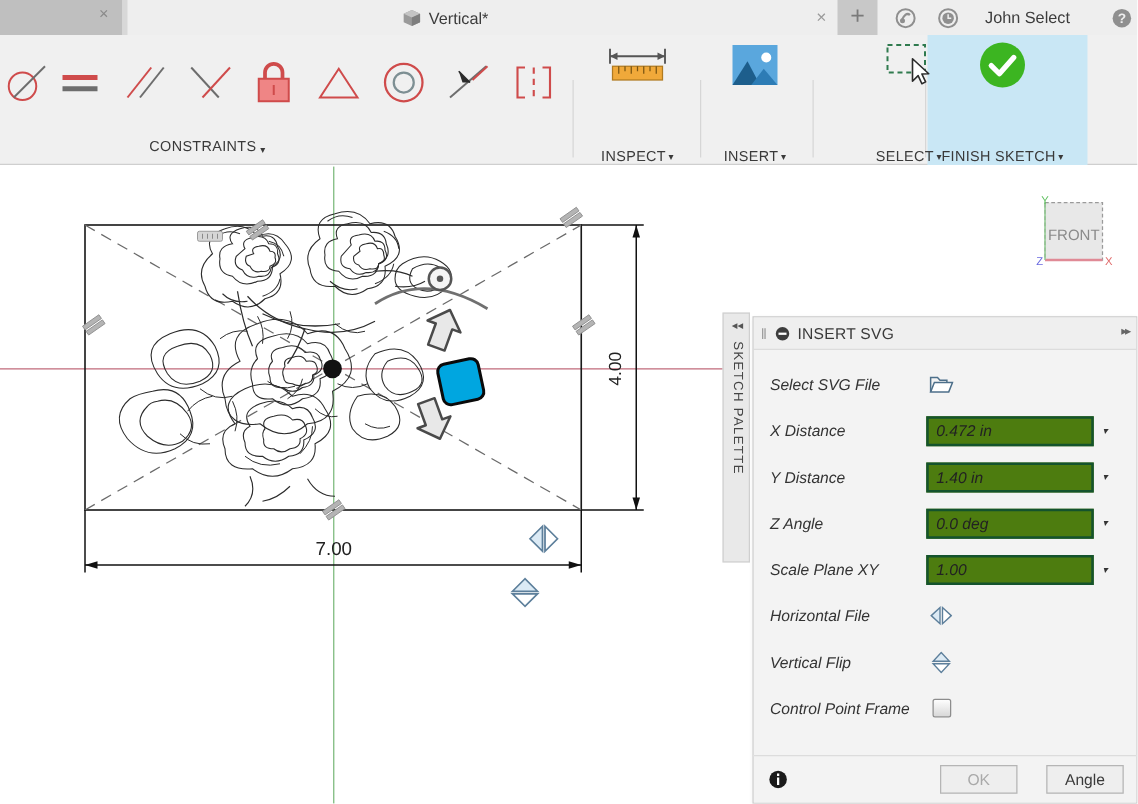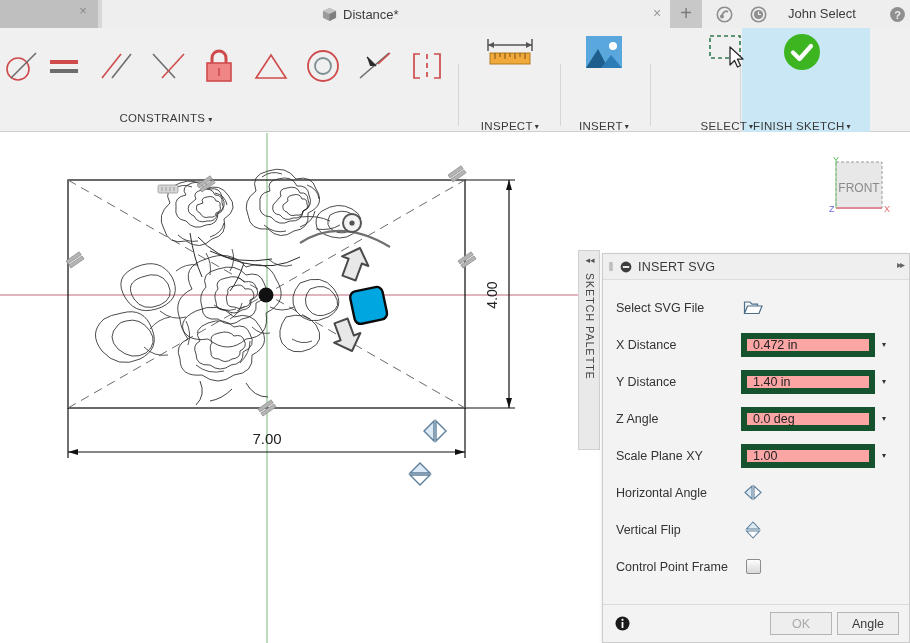--- a/index.html
+++ b/index.html
@@ -135,28 +135,28 @@
   .dlg-collapse { width: 16px; height: 16px; margin-left: 2px; cursor: pointer;
     display:flex; align-items:center; justify-content:center; }
   .dlg-title { font-size: 12.5px; color: #3a3a3a; margin-left: 4px;
     letter-spacing: .2px; }
   .dlg-expand { position: absolute; right: 6px; top: 5px; font-size: 10px;
     color: #666; letter-spacing: -2px; cursor: pointer; }
 
   .dlg-body { position: relative; height: 325px; background: #f3f3f3; }
   .row {
     position: absolute; left: 0; width: 308px; height: 37px;
-    display: flex; align-items: center;
+    display: flex; align-items: center; font-style: italic;
   }
   .row .rlabel {
     width: 138px; padding-left: 13px; font-size: 12.5px; color: #333;
   }
   .row .field {
-    width: 134px; height: 24px; background: #fca5a5;
-    border: 6px solid #14532d;
+    width: 134px; height: 24px; background: #4d7c0f;
+    border: 2px solid #14532d;
     font-size: 12.5px; color: #222;
     display: flex; align-items: center; padding-left: 6px;
   }
   .row .ddown {
     width: 18px; height: 24px; display: flex;
     align-items: center; justify-content: center;
     font-size: 8px; color: #333; cursor: pointer;
   }
   .row .iconbtn { width: 24px; height: 22px; display:flex;
     align-items:center; justify-content:center; cursor: pointer; }
@@ -164,21 +164,21 @@
     width: 15px; height: 15px; border: 1px solid #8d8d8d; border-radius: 2px;
     background: linear-gradient(#fdfdfd,#d8d8d8); cursor: pointer;
   }
 
   .dlg-foot {
     position: absolute; left: 0; bottom: 0; width: 100%; height: 38px;
     border-top: 1px solid #dcdcdc; background: #f3f3f3;
     display: flex; align-items: center;
   }
   .info-ico { margin-left: 12px; cursor: pointer; display:flex; }
-  .foot-btns { margin-left: auto; margin-right: 10px; display: flex; gap: 5px; }
+  .foot-btns { margin-left: auto; margin-right: 10px; display: flex; gap: 23px; }
   .btn {
     width: 62px; height: 23px; border: 1px solid #b5b5b5;
     background: #eeeeee; font-size: 12.5px; color: #3a3a3a;
     display: flex; align-items: center; justify-content: center;
     cursor: pointer;
   }
   .btn.disabled { color: #a9a9a9; }
 
   
   .viewcube { position: absolute; left: 824px; top: 152px; width: 70px; height: 70px; }
@@ -195,21 +195,21 @@
     <div class="tab-sep"></div>
 
     <div class="doc-title">
       <span>
         <svg class="cube-ico" viewBox="0 0 16 16">
           <polygon points="8,1 15,4.2 15,11.5 8,14.8 1,11.5 1,4.2" fill="#9a9a9a"></polygon>
           <polygon points="8,1 15,4.2 8,7.4 1,4.2" fill="#c4c4c4"></polygon>
           <polygon points="8,7.4 15,4.2 15,11.5 8,14.8" fill="#7e7e7e"></polygon>
         </svg>
       </span>
-      <span>Distance*</span>
+      <span>Vertical*</span>
     </div>
 
     <div class="tab-close-x">×</div>
 
     <div class="new-tab">
       <span>+</span>
     </div>
 
     <div class="tb-ico" style="left:710px">
       <svg width="17" height="17" viewBox="0 0 17 17">
@@ -621,21 +621,21 @@
         <div class="ddown">▾</div>
       </div>
 
       <div class="row" style="top:157px">
         <div class="rlabel">Scale Plane XY</div>
         <div class="field">1.00</div>
         <div class="ddown">▾</div>
       </div>
 
       <div class="row" style="top:194px">
-        <div class="rlabel">Horizontal Angle</div>
+        <div class="rlabel">Horizontal File</div>
         <div class="iconbtn">
           <svg width="18" height="17" viewBox="0 0 18 17">
             <path d="M1,8.5 L8,2 L8,15 Z" fill="#dceaf4" stroke="#5d7f9b" stroke-width="1.1"></path>
             <path d="M17,8.5 L10,2 L10,15 Z" fill="#ffffff" stroke="#5d7f9b" stroke-width="1.1"></path>
           </svg>
         </div>
       </div>
 
       <div class="row" style="top:231px">
         <div class="rlabel">Vertical Flip</div>

